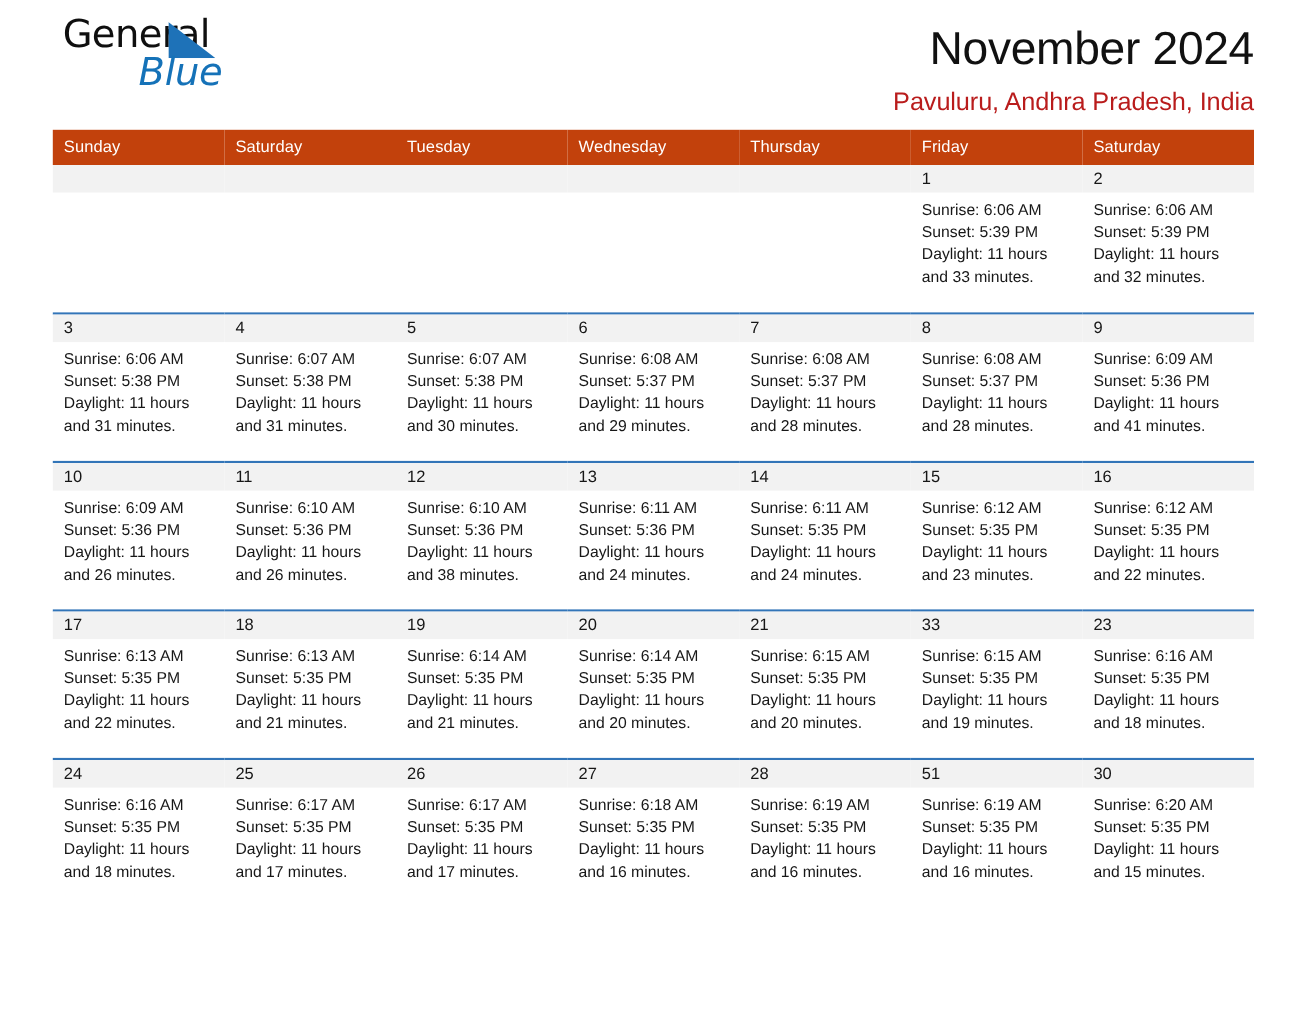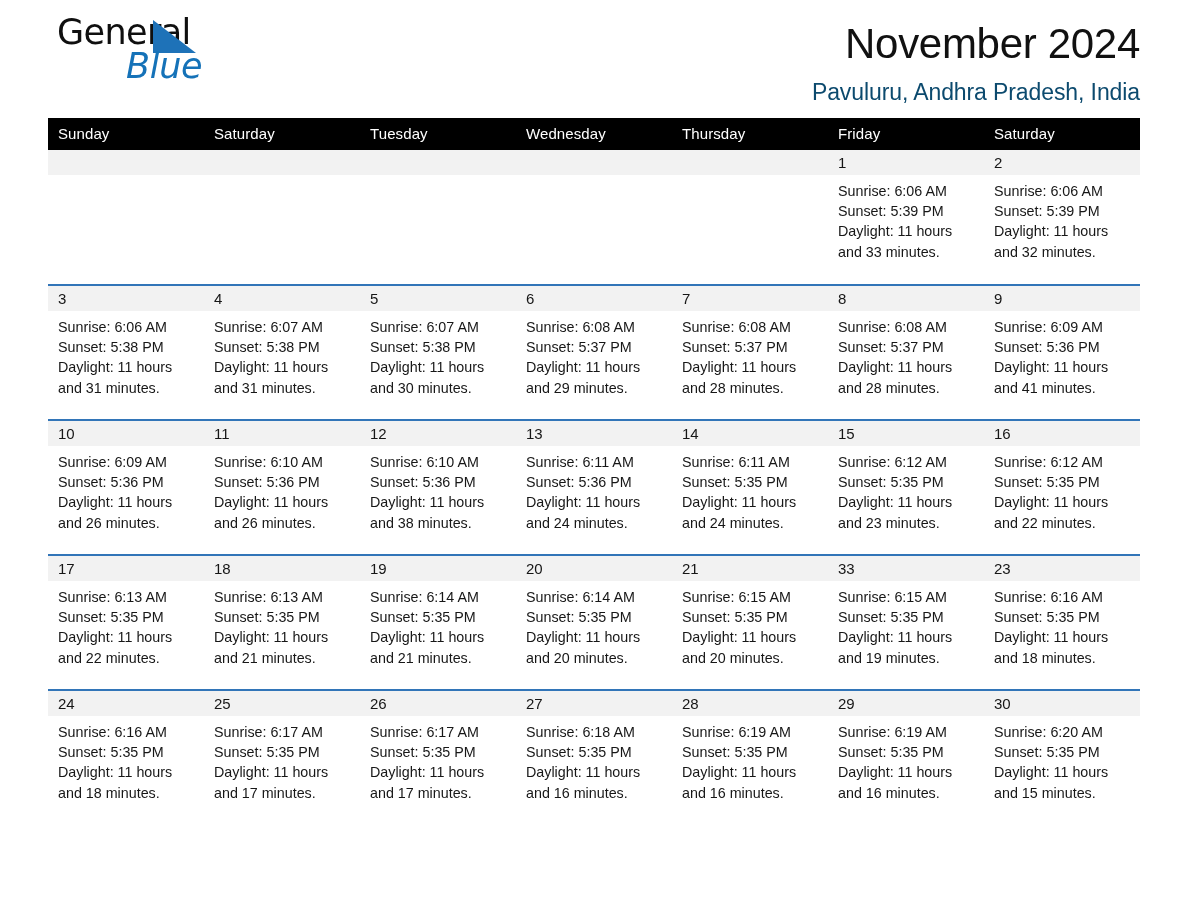--- a/index.html
+++ b/index.html
@@ -83,34 +83,34 @@
     color: #111111;
     letter-spacing: -0.3px;
     white-space: nowrap;
     font-family: "Liberation Sans", sans-serif;
   }
   .cal-subtitle {
     margin-top: 8px;
     font-size: 23px;
     line-height: 28px;
     font-weight: 400;
-    color: #0c4a6e;
+    color: #b91c1c;
     letter-spacing: -0.1px;
     white-space: nowrap;
     font-family: "Liberation Sans", sans-serif;
   }
 
   
   .calendar {
     width: 1092px;
     border-collapse: collapse;
     table-layout: fixed;
   }
   .weekday-row th {
-    background: #000000;
+    background: #c2410c;
     color: #ffffff;
     font-size: 15px;
     font-weight: 400;
     text-align: left;
     padding: 7px 0 8px 10px;
     height: 30px;
     letter-spacing: 0.1px;
   }
 
   .week {
@@ -459,21 +459,21 @@
           <td>
             <div class="daynum-band">28</div>
             <div class="cell-body">
               <div>Sunrise: 6:19 AM</div>
               <div>Sunset: 5:35 PM</div>
               <div>Daylight: 11 hours</div>
               <div>and 16 minutes.</div>
             </div>
           </td>
           <td>
-            <div class="daynum-band">29</div>
+            <div class="daynum-band">51</div>
             <div class="cell-body">
               <div>Sunrise: 6:19 AM</div>
               <div>Sunset: 5:35 PM</div>
               <div>Daylight: 11 hours</div>
               <div>and 16 minutes.</div>
             </div>
           </td>
           <td>
             <div class="daynum-band">30</div>
             <div class="cell-body">

